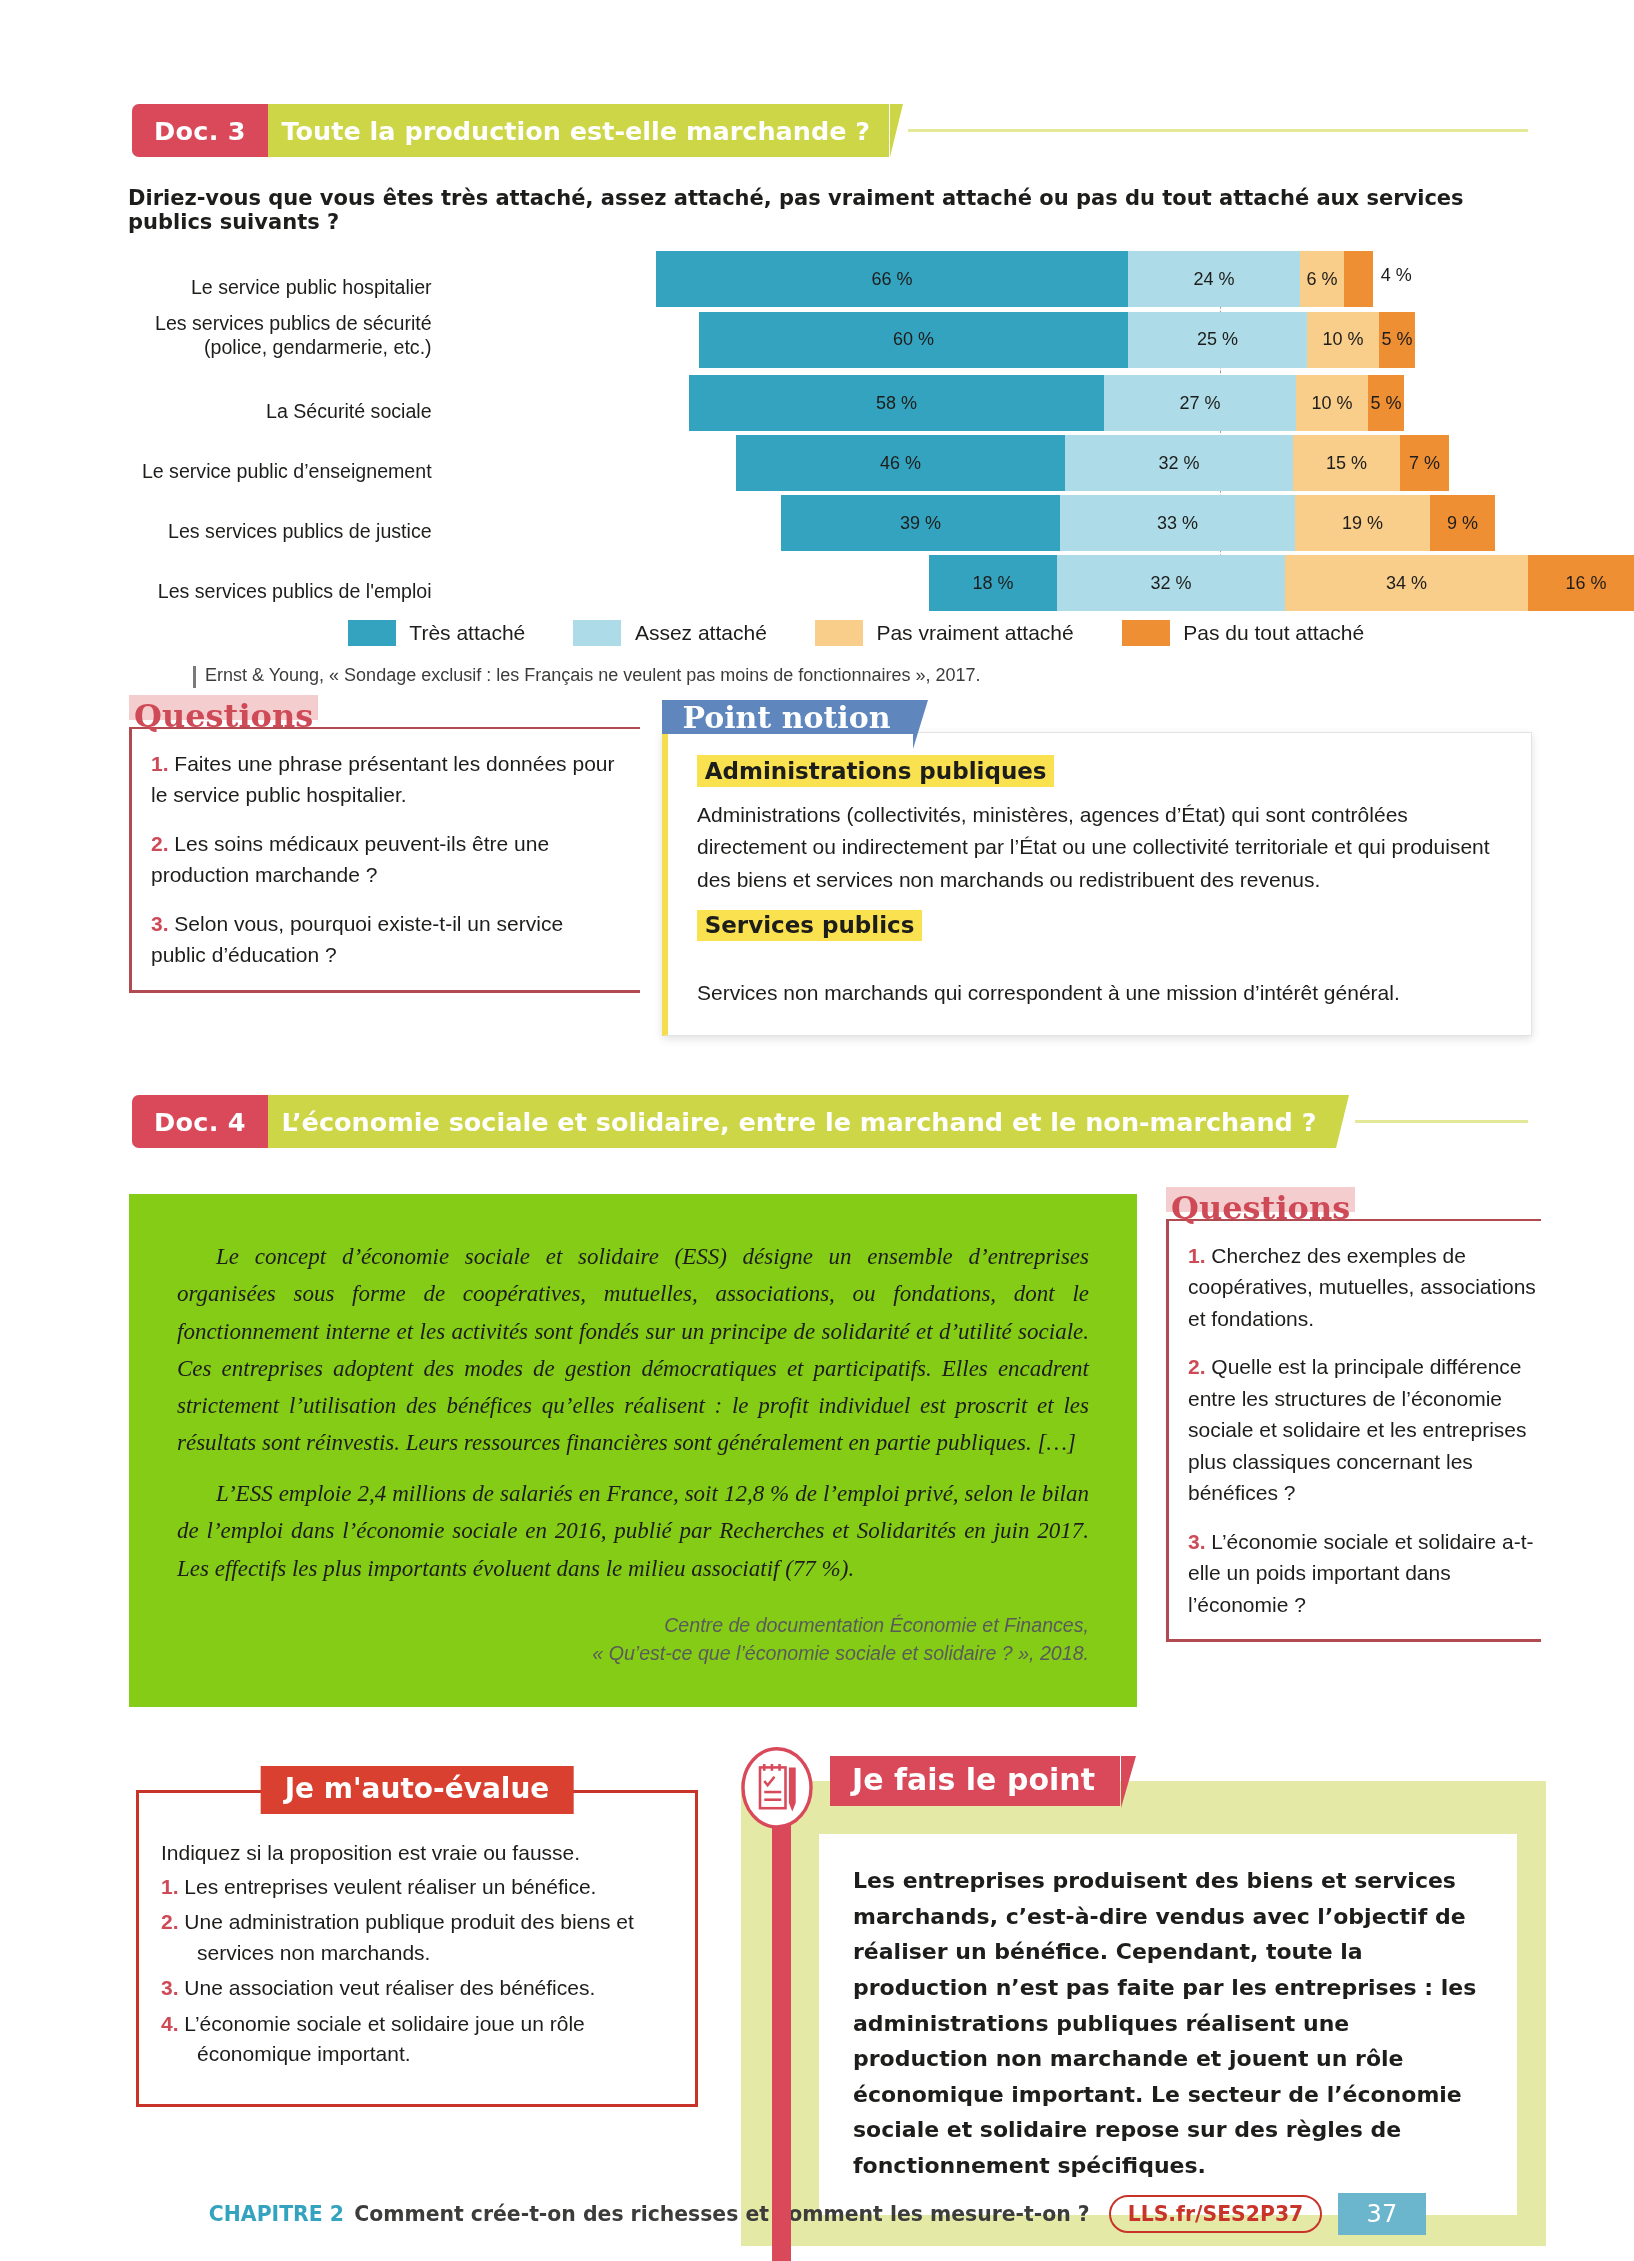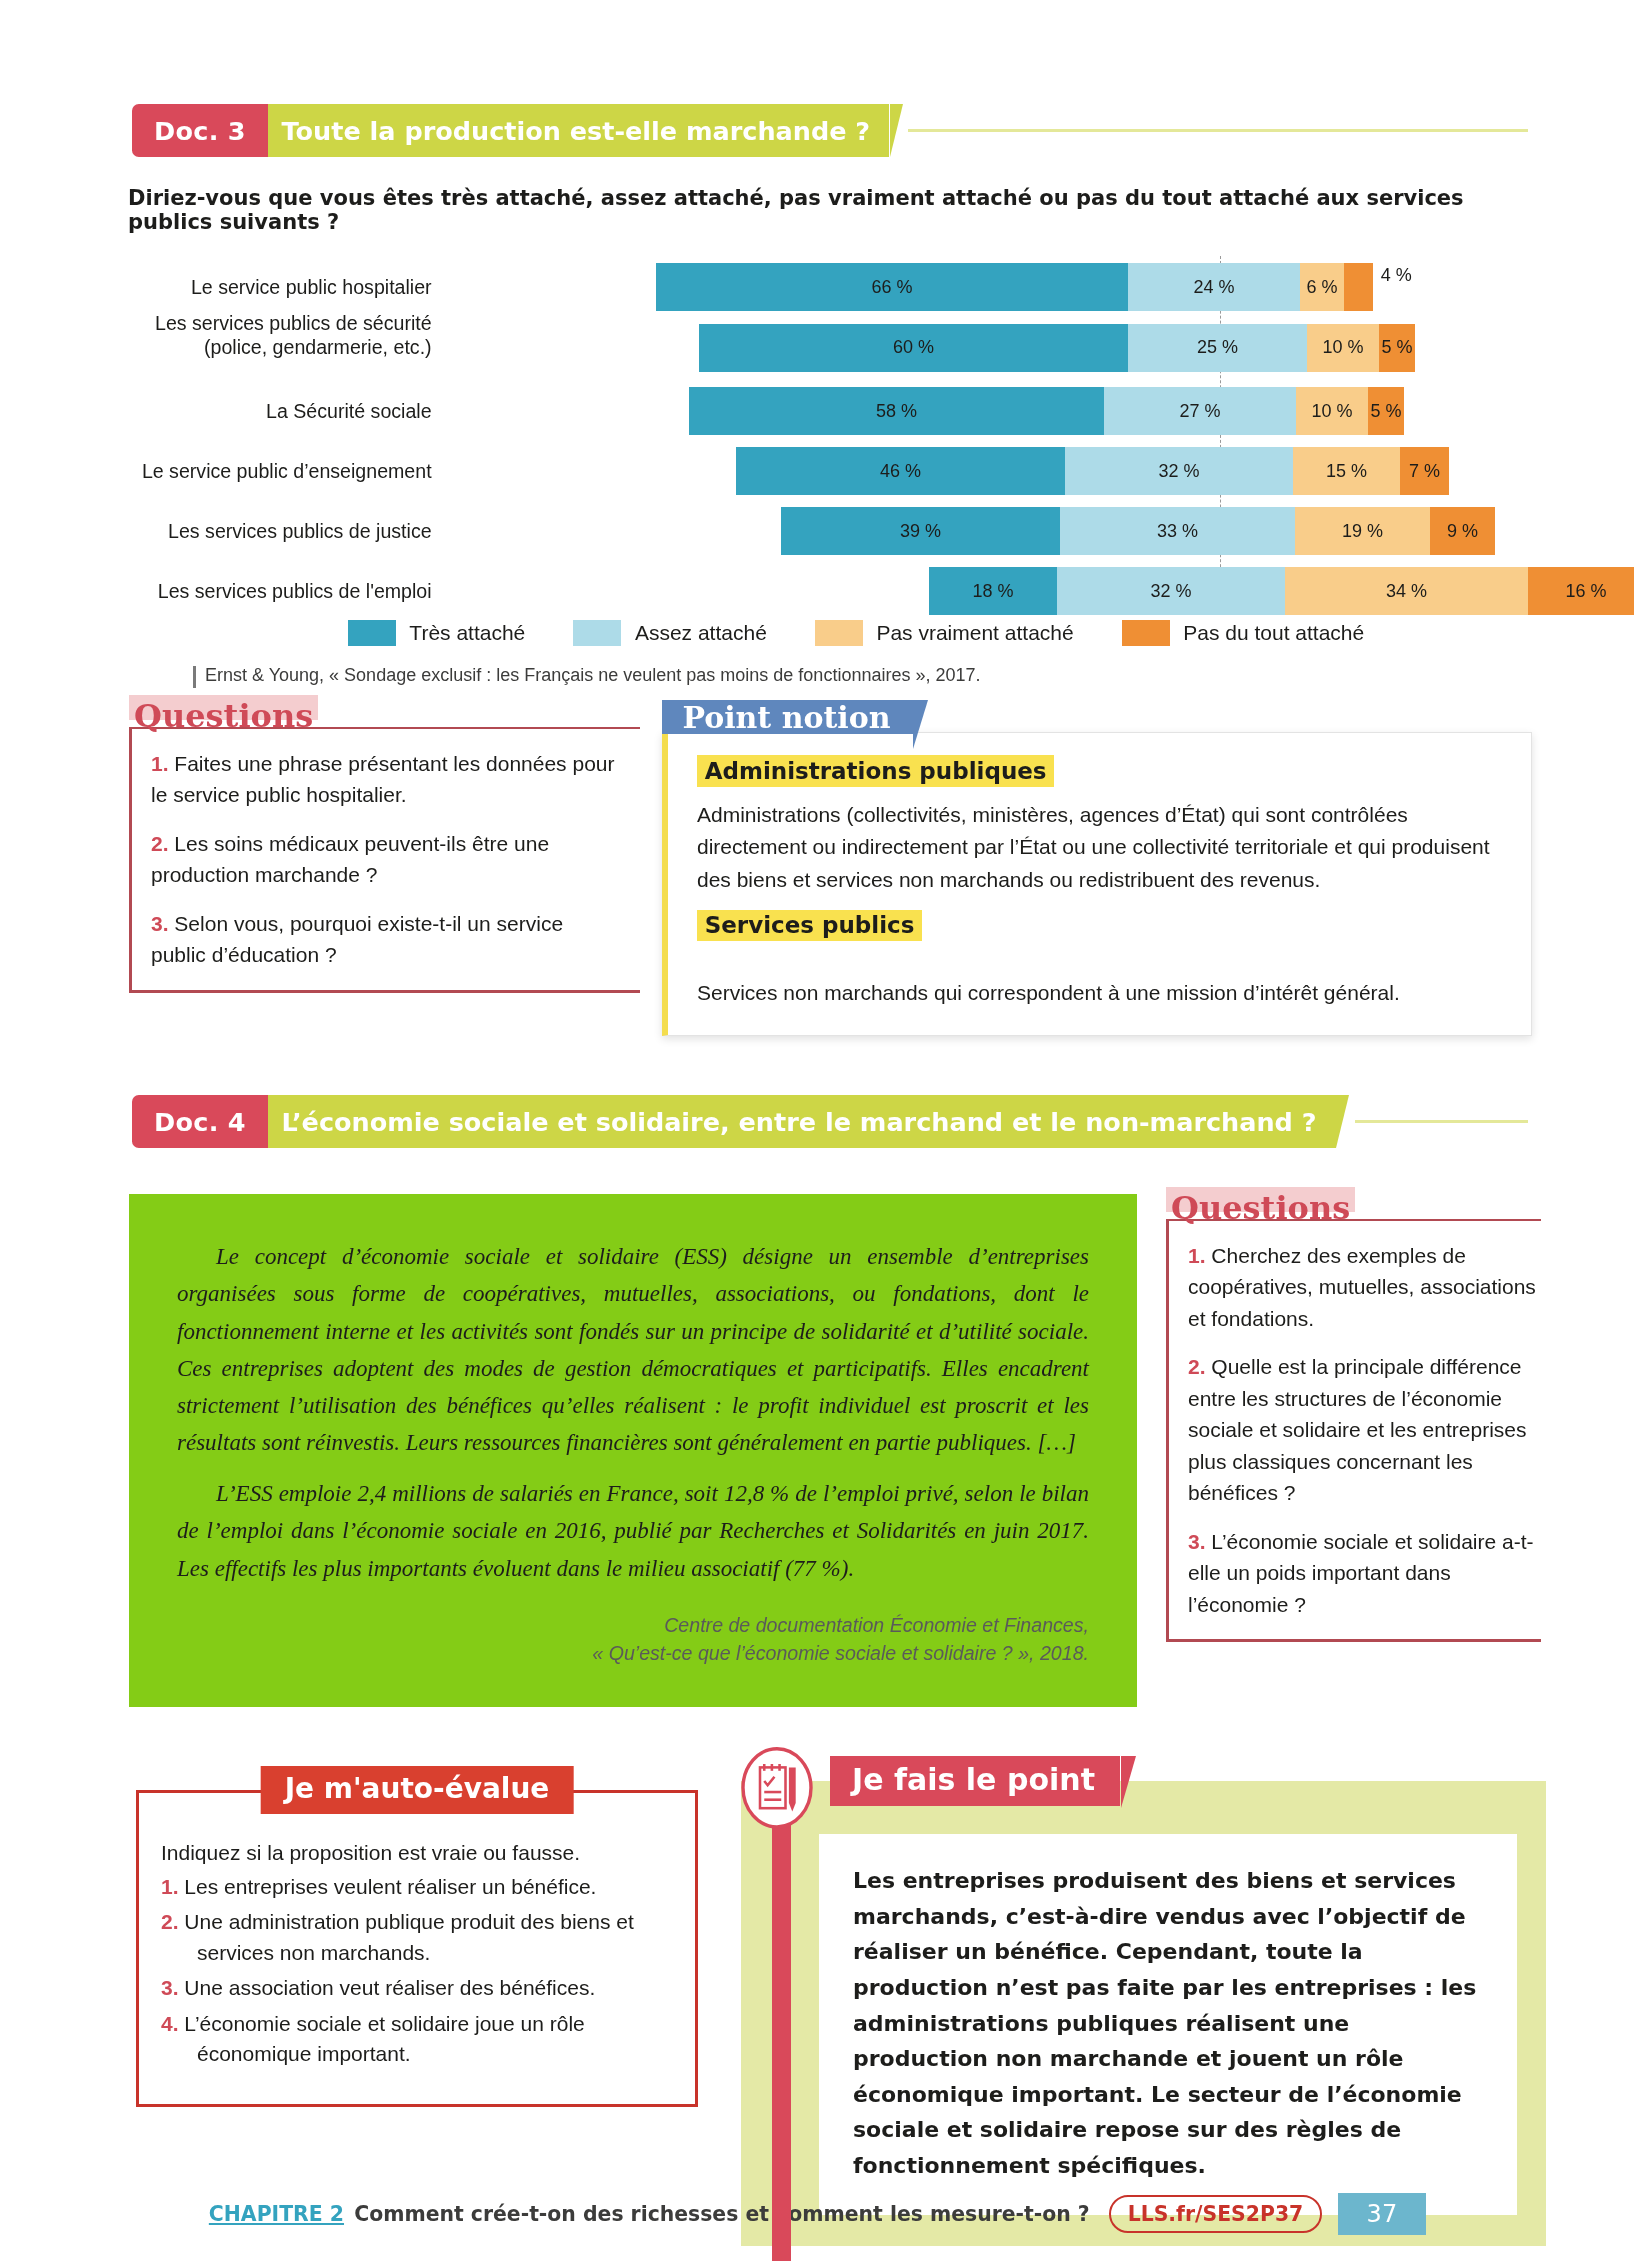--- a/index.html
+++ b/index.html
@@ -38,21 +38,21 @@
     font-weight:bold; font-size:21px; color:#1d1d1b; margin:0 0 17px 51px;
     font-family:"DejaVu Sans", sans-serif;
   }
   .chart-grid { position:relative; }
   .chart-row { display:flex; align-items:flex-end; margin-bottom:12px; position:relative; }
   .cat-label {
     width:375px; text-align:right; padding-right:20.4px; font-size:19.6px;
     color:#1d1d1b; line-height:1.25;
   }
   .bars { position:relative; height:48px; flex:1; }
-  .bar-track { position:absolute; top:12px; height:48px; display:flex; }
+  .bar-track { position:absolute; top:0; height:56px; display:flex; }
   .seg { display:flex; align-items:center; justify-content:center; font-size:18px; color:#1d1d1b; }
   .seg.s1 { background:#34a3bf; }
   .seg.s2 { background:#addbe8; }
   .seg.s3 { background:#f9cd8a; }
   .seg.s4 { background:#ef8f34; }
   .seg-out { position:absolute; top:0; height:48px; display:flex; align-items:center; font-size:18px; padding-left:7.7px; }
   .dash-line {
     position:absolute; top:-5.1px; bottom:-3.4px; width:0;
     border-left:1.7px dashed #9a9a9a;
   }
@@ -150,21 +150,21 @@
   .jp-stripe { position:absolute; left:31px; top:17px; bottom:-17px; width:19px; background:#d9495a; z-index:2; }
   .jp-green { background:#e4e9a6; padding:53px 29px 31px 78px; }
   .jp-inner {
     background:#fff; padding:29px 34px 31px 34px;
     font-weight:bold; font-size:22px; line-height:1.62; color:#1d1d1b;
     font-family:"DejaVu Sans", sans-serif;
   }
 
   
   .footer { display:flex; align-items:center; justify-content:center; gap:0; margin-top:34px; }
-  .f-chap { color:#34a3bf; font-weight:bold; font-size:20.4px; font-family:"DejaVu Sans", sans-serif; margin-right:10.2px;text-decoration:underline; }
+  .f-chap { color:#34a3bf; font-weight:bold; font-size:20.4px; font-family:"DejaVu Sans", sans-serif; margin-right:10.2px; }
   .f-title { color:#3c3c3b; font-weight:bold; font-size:20.4px; font-family:"DejaVu Sans", sans-serif; margin-right:19px; }
   .f-code {
     border:2.6px solid #c8332a; border-radius:19px; color:#c8332a; font-weight:bold;
     font-size:20.4px; padding:5.1px 17px; font-family:"DejaVu Sans", sans-serif; margin-right:15.3px;
   }
   .f-page {
     background:#6cb6cd; color:#fff; font-size:24px; font-weight:normal;
     padding:6.8px 29px; font-family:"DejaVu Sans", sans-serif;
   }
 </style>

